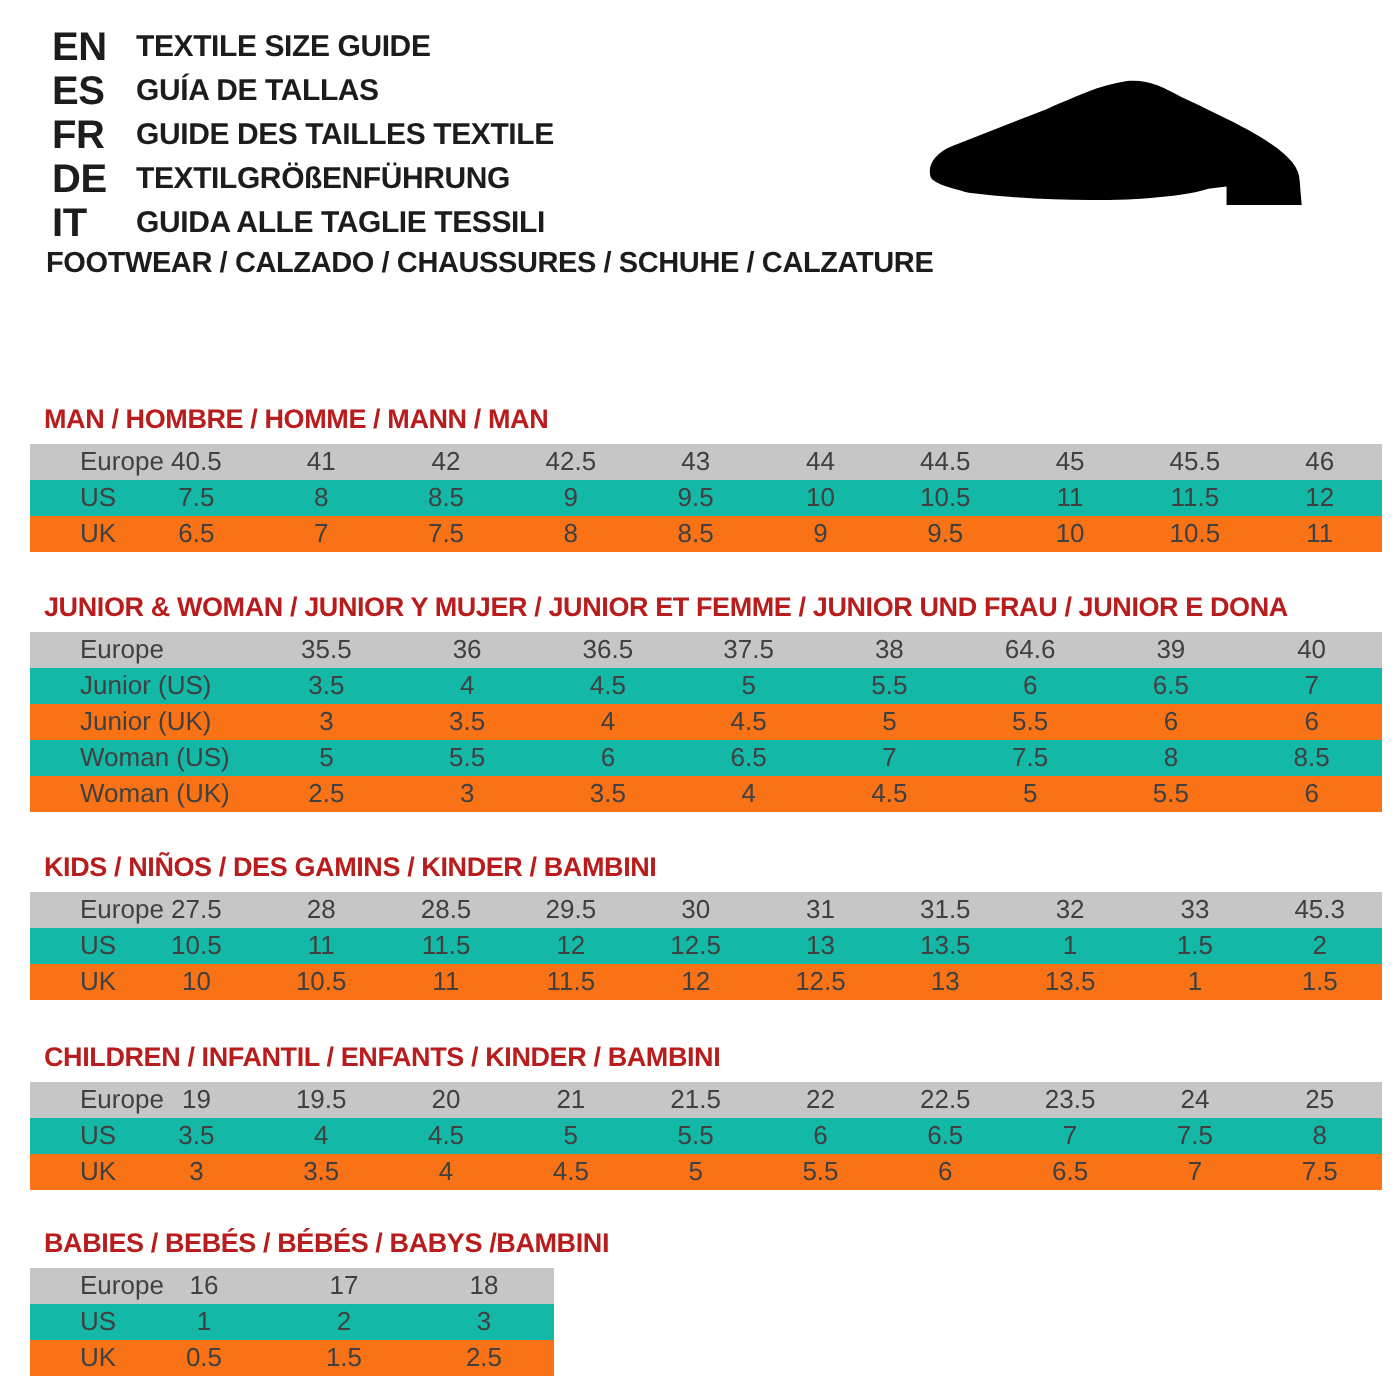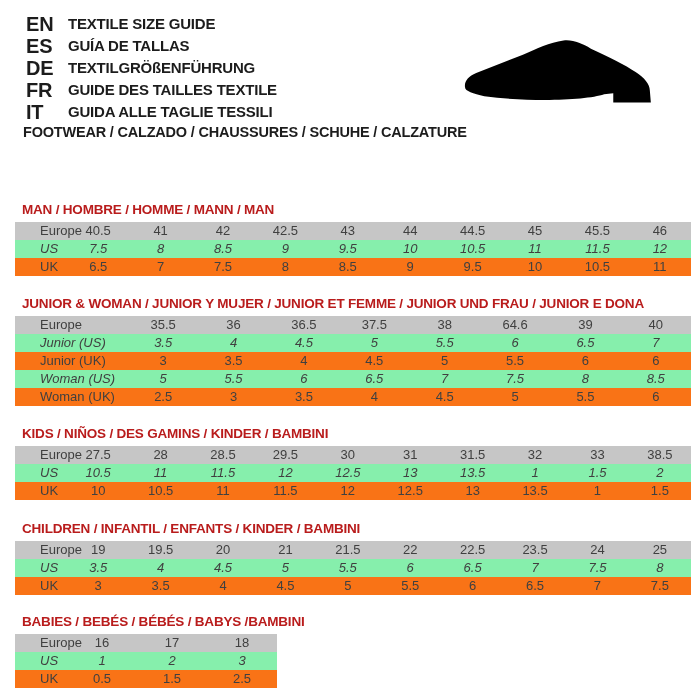--- a/index.html
+++ b/index.html
@@ -33,47 +33,47 @@
   .section-title {
     font-size:13.5px; font-weight:bold; height:14px; line-height:14px;
     margin-left:7px; margin-bottom:5px; letter-spacing:-0.2px; white-space:nowrap;
     color:#b91c1c;
   }
   .size-table { width:100%; }
   .tbl-babies { width:262px; }
   .trow { display:flex; height:18px; line-height:18px; font-size:13px; color:#404040; }
   .trow-head  { background:#c6c6c6; }
   .trow-alt   { background:#f97316; }
-  .trow-plain { background:#86efac;font-style:italic; }
+  .trow-plain { background:#14b8a6; }
   .tcell { white-space:nowrap; }
   .tlabel { padding-left:25px; text-align:left; flex:none; }
   .tval { flex:1; text-align:center; }
   .tbl-10 .tlabel { width:52px; }
   .tbl-junior .tlabel { width:113px; }
   .tbl-babies .tlabel { width:52px; }
 </style>
 </head>
 <body>
 
 <div class="lang-block">
   <div class="lang-row">
     <span class="lang-code">EN</span>
     <span class="lang-text">TEXTILE SIZE GUIDE</span>
   </div>
   <div class="lang-row">
     <span class="lang-code">ES</span>
     <span class="lang-text">GUÍA DE TALLAS</span>
   </div>
   <div class="lang-row">
+    <span class="lang-code">FR</span>
+    <span class="lang-text">GUIDE DES TAILLES TEXTILE</span>
+  </div>
+  <div class="lang-row">
     <span class="lang-code">DE</span>
     <span class="lang-text">TEXTILGRÖßENFÜHRUNG</span>
-  </div>
-  <div class="lang-row">
-    <span class="lang-code">FR</span>
-    <span class="lang-text">GUIDE DES TAILLES TEXTILE</span>
   </div>
   <div class="lang-row">
     <span class="lang-code">IT</span>
     <span class="lang-text">GUIDA ALLE TAGLIE TESSILI</span>
   </div>
 </div>
 
 <div class="shoe-wrap">
   <svg width="200" height="70" viewBox="0 0 197 66" xmlns="http://www.w3.org/2000/svg" aria-hidden="true">
     <path fill="#000000" d="M3 47
@@ -207,21 +207,21 @@
         <div class="tcell tlabel">Europe</div>
         <div class="tcell tval">27.5</div>
         <div class="tcell tval">28</div>
         <div class="tcell tval">28.5</div>
         <div class="tcell tval">29.5</div>
         <div class="tcell tval">30</div>
         <div class="tcell tval">31</div>
         <div class="tcell tval">31.5</div>
         <div class="tcell tval">32</div>
         <div class="tcell tval">33</div>
-        <div class="tcell tval">38.5</div>
+        <div class="tcell tval">45.3</div>
       </div>
       <div class="trow trow-plain">
         <div class="tcell tlabel">US</div>
         <div class="tcell tval">10.5</div>
         <div class="tcell tval">11</div>
         <div class="tcell tval">11.5</div>
         <div class="tcell tval">12</div>
         <div class="tcell tval">12.5</div>
         <div class="tcell tval">13</div>
         <div class="tcell tval">13.5</div>

